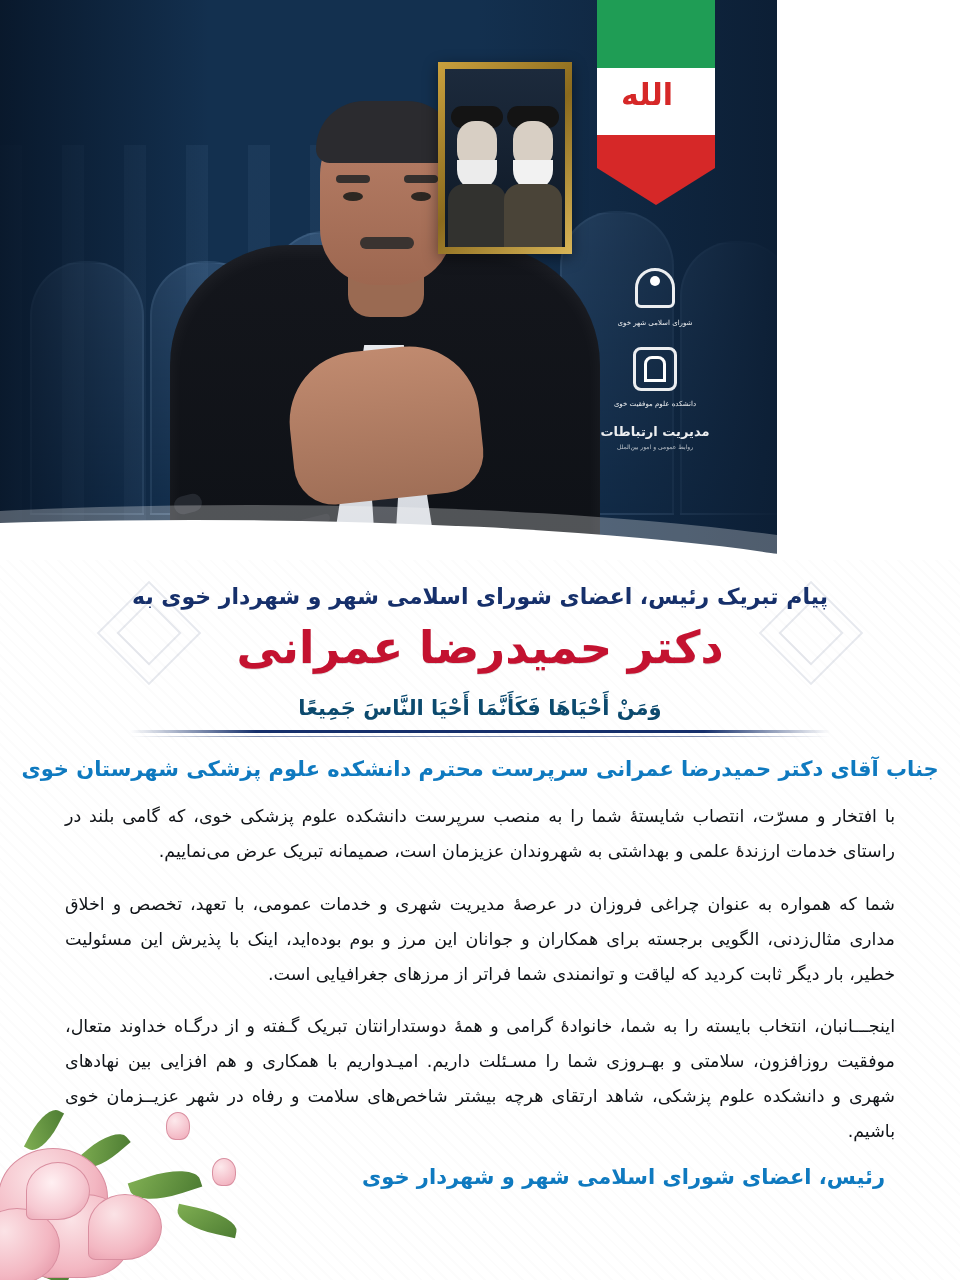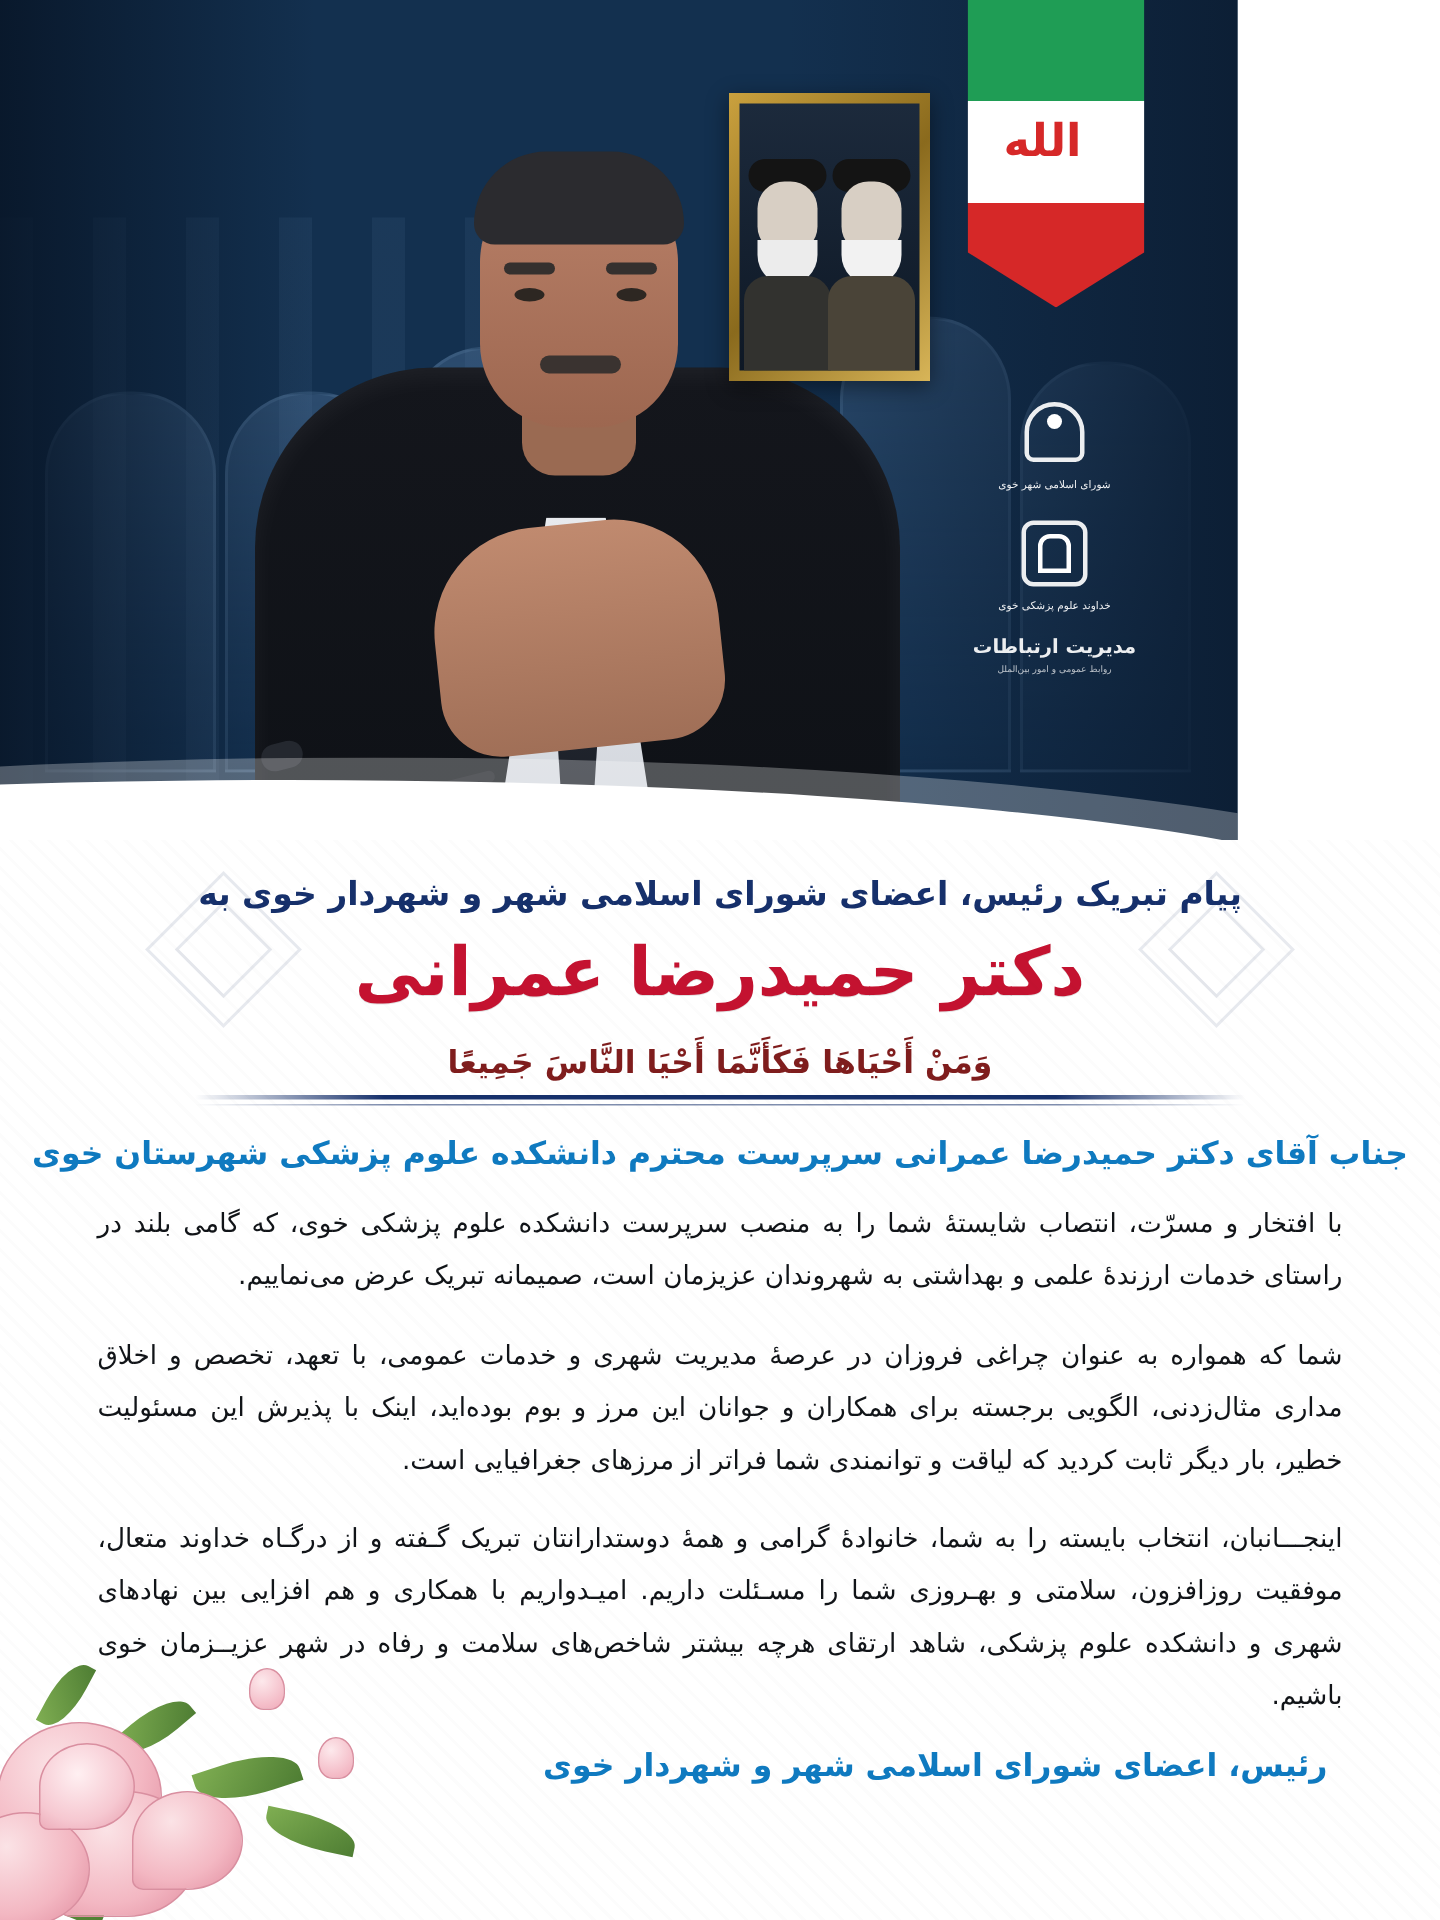--- a/index.html
+++ b/index.html
@@ -19,21 +19,20 @@
   }
 
   
   .banner {
     position: absolute;
     top: 0; left: 0;
     width: 777px;
     height: 575px;
     overflow: hidden;
     background: #0c2036;
-    padding-left: 48px;
   }
   .banner-bg {
     position: absolute;
     inset: 0;
     background:
       radial-gradient(circle at 18% 30%, rgba(70,110,160,0.55) 0%, rgba(20,45,80,0.0) 45%),
       linear-gradient(135deg, #14304f 0%, #1d3f66 30%, #143css 50%, #102a47 100%);
     background-color: #13304f;
   }
   .arches {
@@ -388,21 +387,21 @@
     letter-spacing: -1px;
     text-shadow: 0 1px 0 rgba(0,0,0,.12);
   }
   .ayah-wrap {
     margin: 22px auto 0 auto;
     width: 700px;
     text-align: center;
     position: relative;
   }
   .ayah {
-    color: #7f1d1d;
+    color: #0c4a6e;
     font-size: 21px;
     font-weight: bold;
     direction: rtl;
   }
   .ayah-rule {
     width: 700px;
     height: 3px;
     margin: 10px auto 0 auto;
     background: linear-gradient(90deg, rgba(22,48,107,0) 0%, #16306b 18%, #16306b 82%, rgba(22,48,107,0) 100%);
   }
@@ -532,21 +531,21 @@
     <div class="flag"></div>
     <div class="flag-emblem">الله</div>
 
     <div class="logos">
       <div class="logo-block">
         <div class="logo-mark shora"></div>
         <div class="logo-caption">شورای اسلامی شهر خوی</div>
       </div>
       <div class="logo-block">
         <div class="logo-mark uni"></div>
-        <div class="logo-caption">خداوند علوم پزشکی خوی</div>
+        <div class="logo-caption">دانشکده علوم موفقیت خوی</div>
       </div>
       <div class="logo-block">
         <div class="logo-caption big">مدیریت ارتباطات</div>
         <div class="logo-caption tiny">روابط عمومی و امور بین‌الملل</div>
       </div>
     </div>
 
     <div class="wave2"></div>
     <div class="wave"></div>
   </div>

